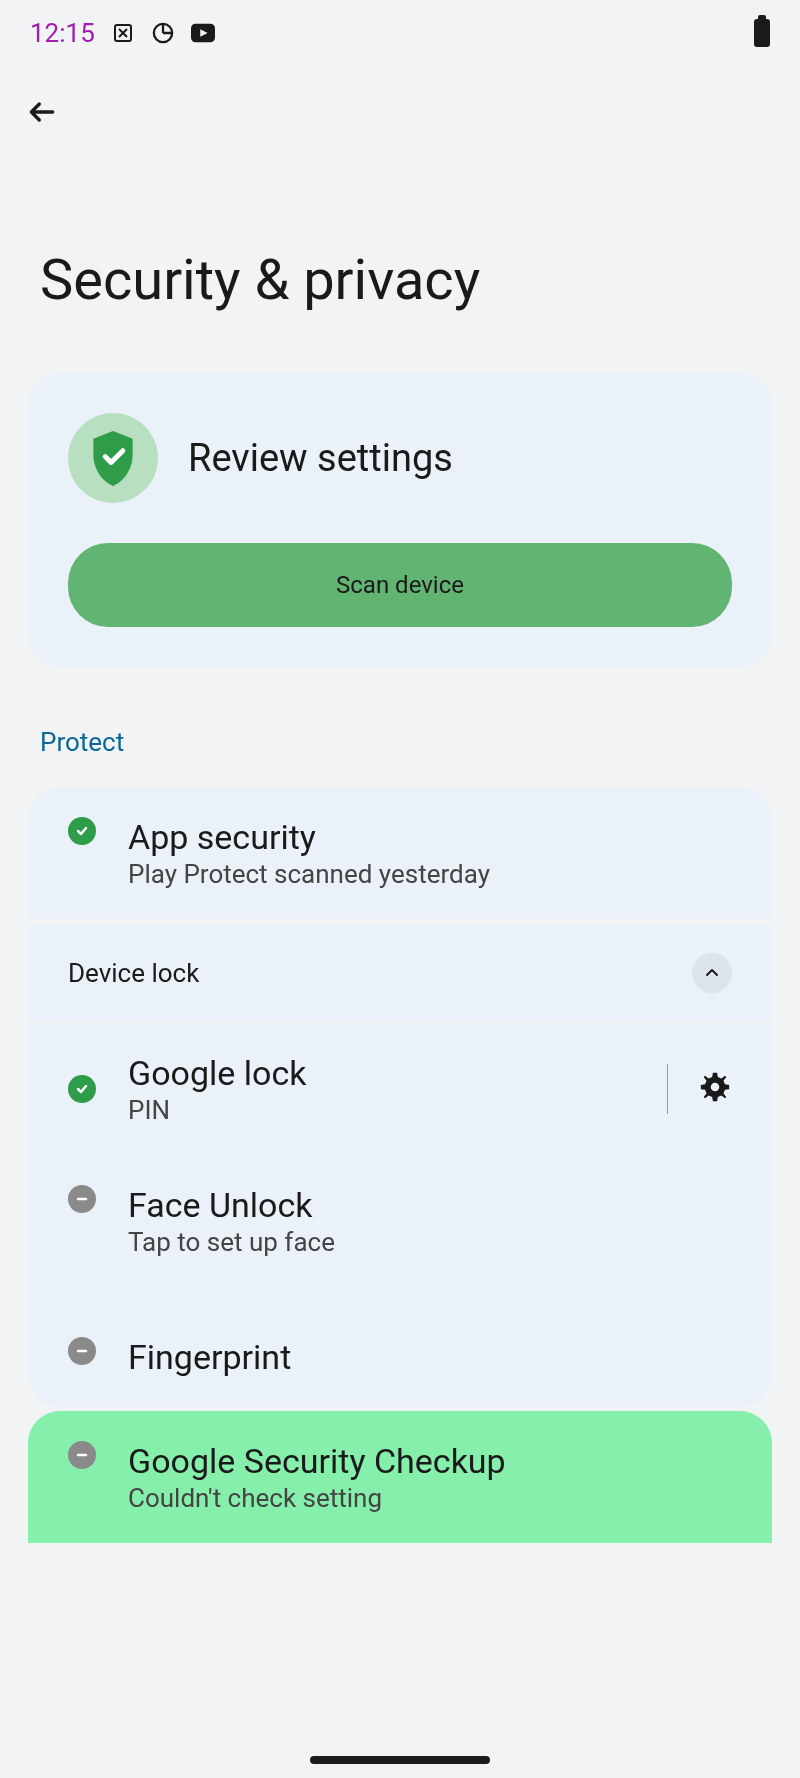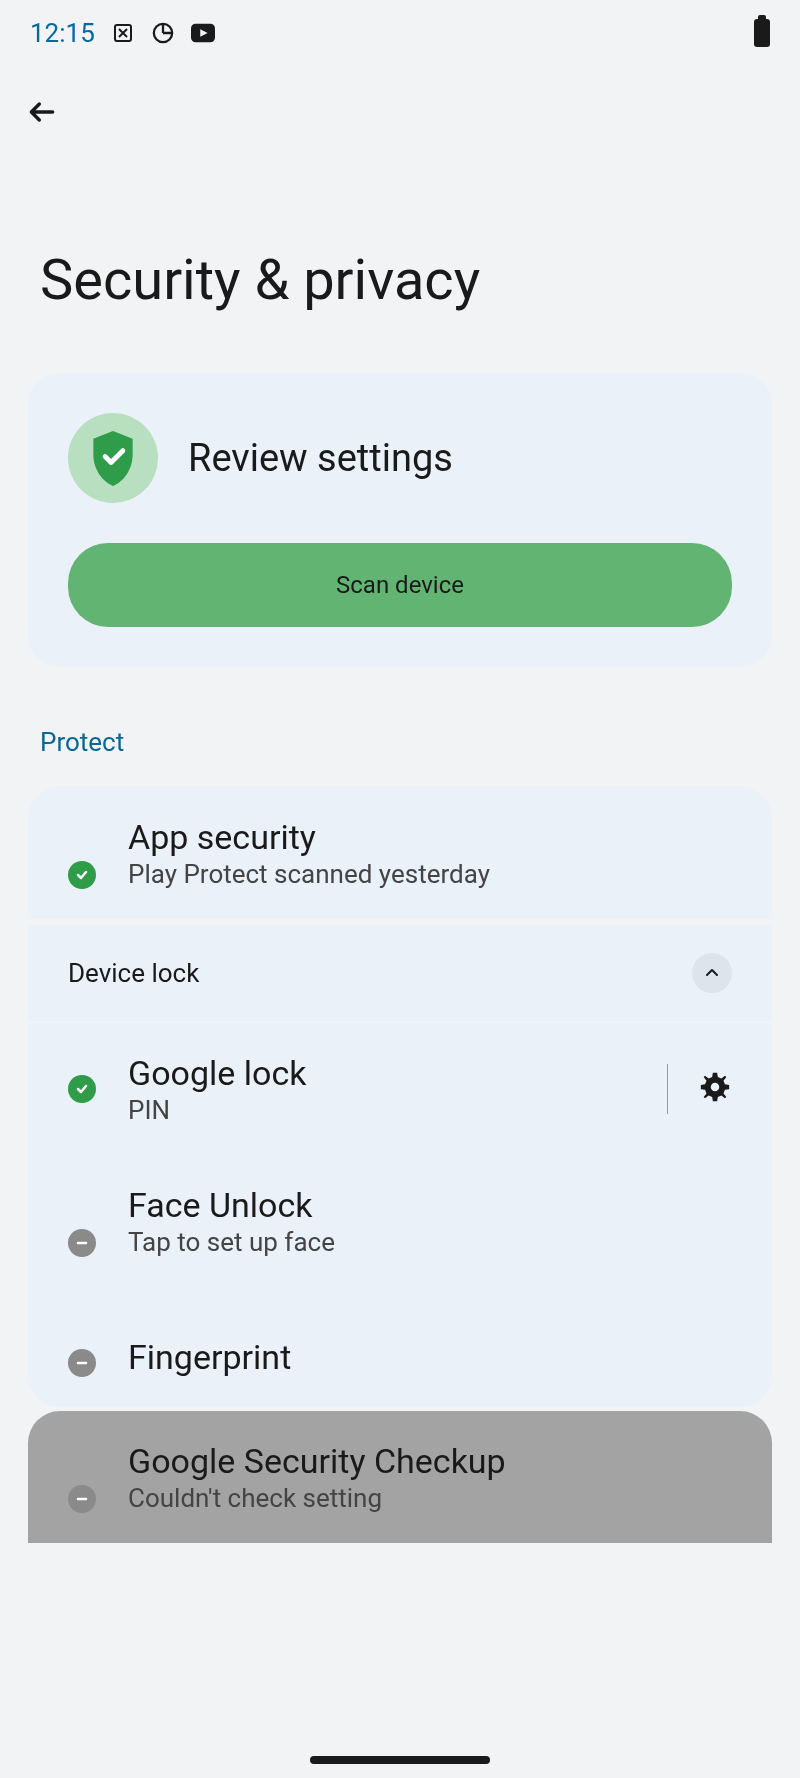--- a/index.html
+++ b/index.html
@@ -26,21 +26,21 @@
     }
     
     .status-left {
       display: flex;
       align-items: center;
       gap: 16px;
     }
     
     .status-time {
       font-size: 26px;
-      color: #0369a1;
+      color: #a21caf;
       font-weight: 400;
     }
     
     .status-icon {
       width: 24px;
       height: 24px;
       display: flex;
       align-items: center;
       justify-content: center;
     }
@@ -142,21 +142,21 @@
     
     .settings-card {
       margin: 0 28px;
       background: #eaf1f8;
       border-radius: 32px;
       overflow: hidden;
     }
     
     .setting-item {
       display: flex;
-      align-items: flex-end;
+      align-items: flex-start;
       padding: 30px 40px;
       gap: 32px;
       border-bottom: 1px solid #f1f3f4;
       cursor: pointer;
     }
     
     .setting-item:last-child {
       border-bottom: none;
     }
     
@@ -243,21 +243,21 @@
       cursor: pointer;
     }
     
     .card-gap {
       height: 5px;
       background: #f1f3f4;
     }
     
     .bottom-card {
       margin: 4px 28px 0;
-      background: #a3a3a3;
+      background: #86efac;
       border-radius: 32px 32px 0 0;
       overflow: hidden;
     }
     
     .nav-bar {
       position: absolute;
       bottom: 14px;
       left: 50%;
       transform: translateX(-50%);
       width: 180px;

